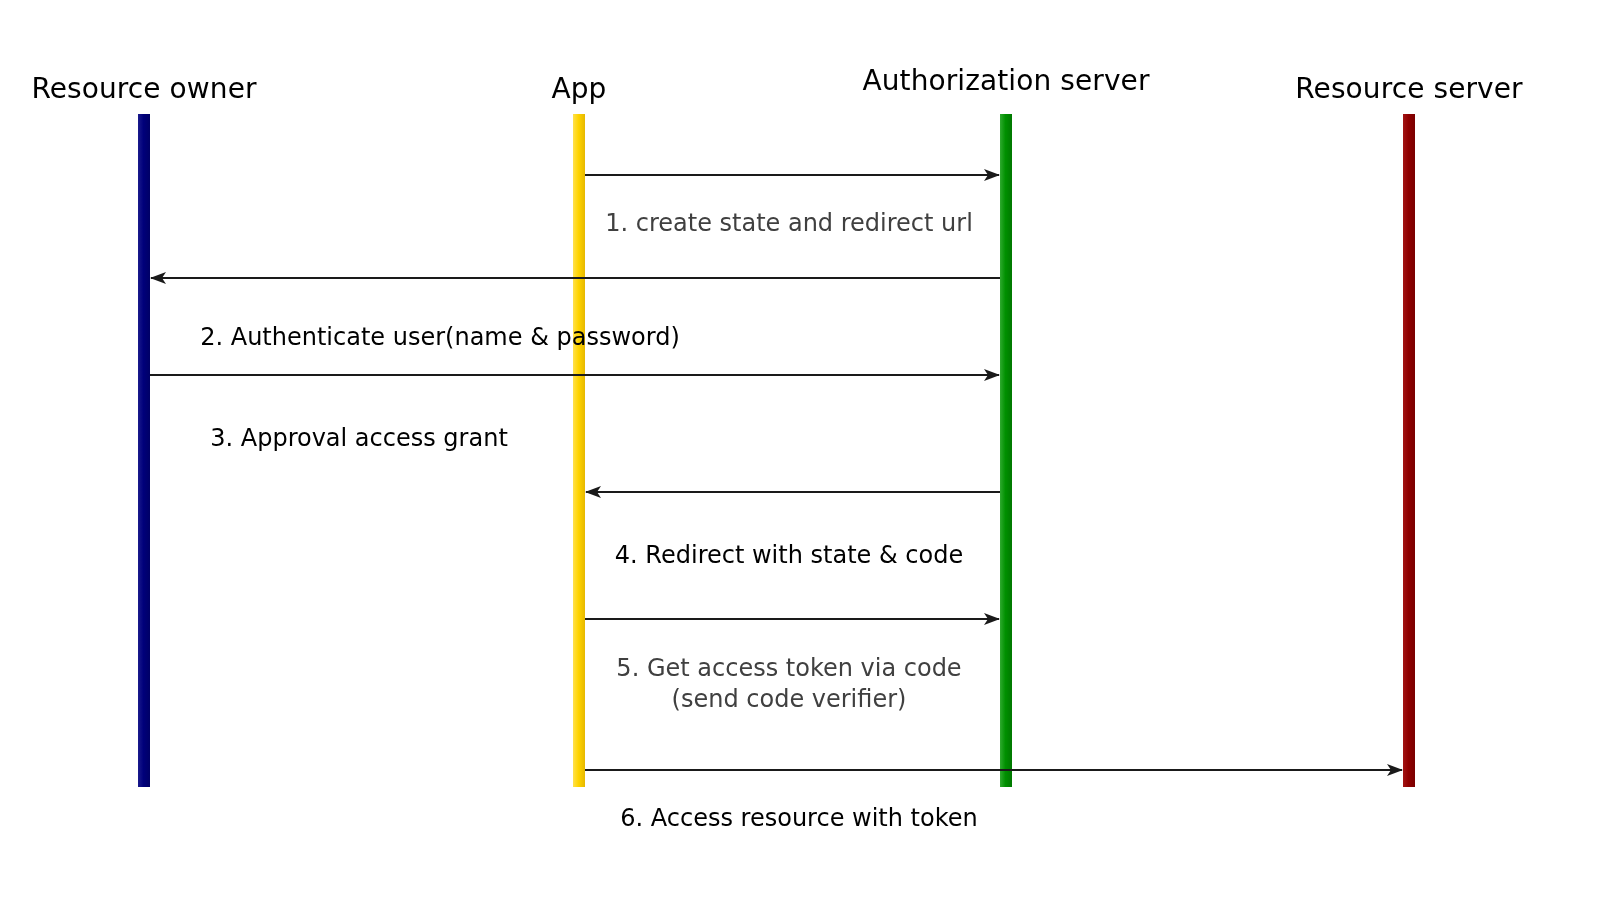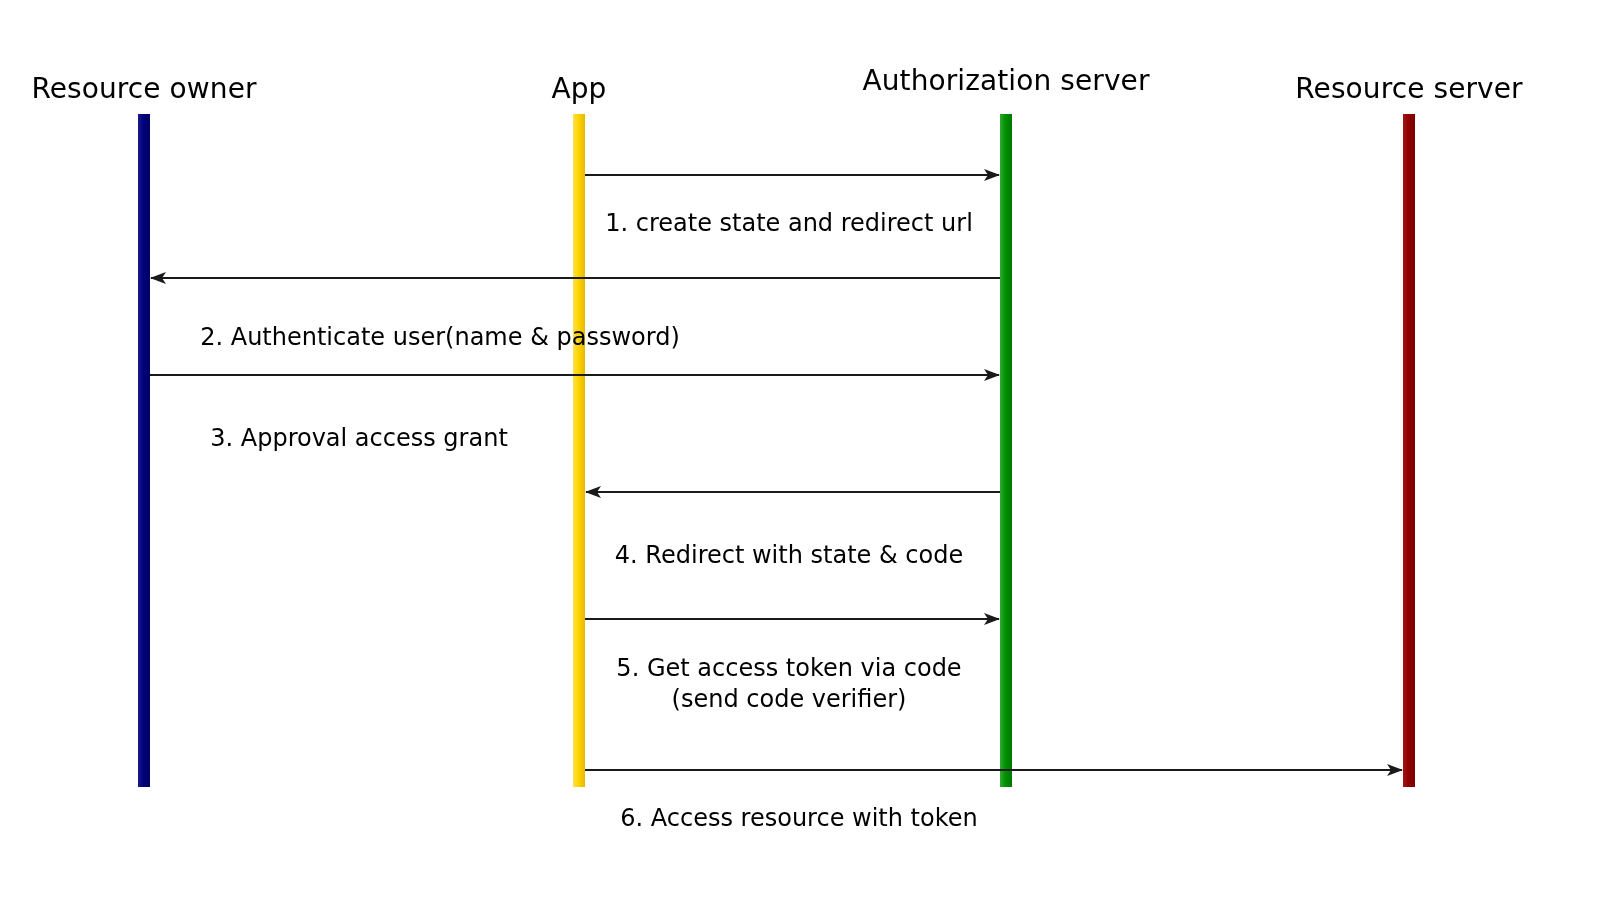--- a/index.html
+++ b/index.html
@@ -39,21 +39,21 @@
 
   .msg-label {
     position: absolute;
     font-size: 24px;
     white-space: nowrap;
     transform: translateX(-50%);
     line-height: 31px;
     text-align: center;
   }
   .msg-label.black { color: #000000; }
-  .msg-label.red   { color: #000000; }
+  .msg-label.red   { color: #404040; }
 
   svg.arrows {
     position: absolute;
     top: 0; left: 0;
     width: 1598px;
     height: 904px;
     pointer-events: none;
   }
 </style>
 </head>

